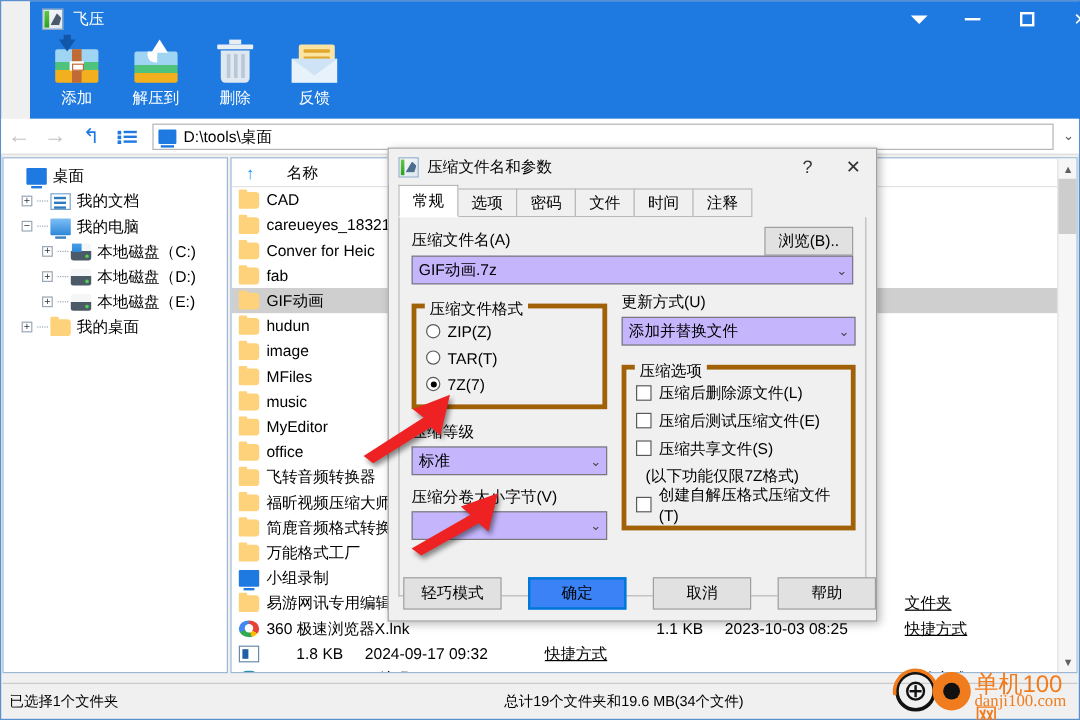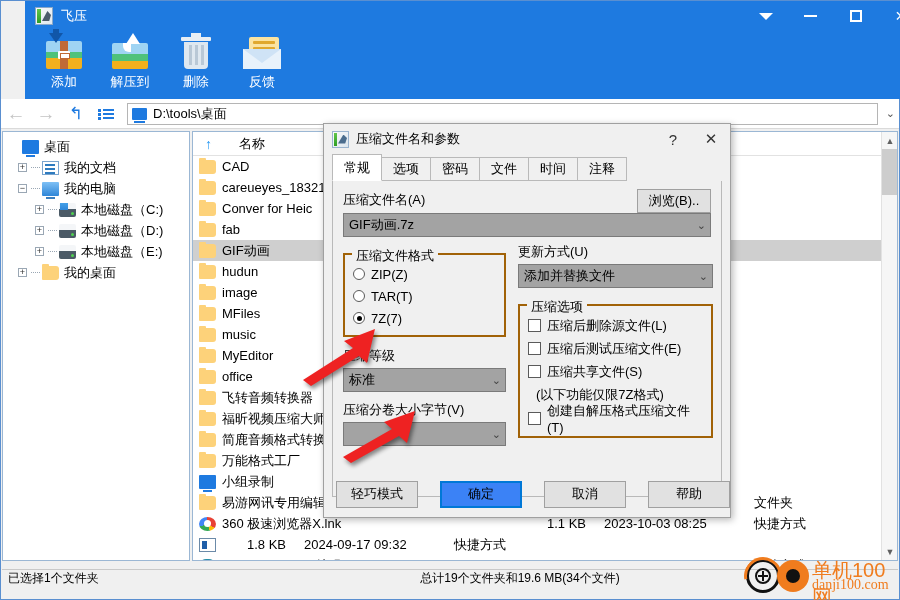--- a/index.html
+++ b/index.html
@@ -110,39 +110,39 @@
   .fhead { height:24px; border-bottom:1px solid #e2e2e2; display:flex; align-items:center;
            font-size:13px; position:relative;}
   .fh-name { padding-left:46px; }
   .sortarrow { position:absolute; left:12px; top:5px; color:#2196f3; font-size:14px; line-height:1;}
   .frow { height:21px; display:flex; align-items:center; font-size:13px; padding-left:6px;}
   .frow.sel { background:#cfcfcf; }
   .fico { width:17px; height:14px; margin-right:6px; flex:none; position:relative;}
   .fname { width:300px; white-space:nowrap; overflow:hidden;}
   .fsize { width:72px; text-align:right; padding-right:8px;}
   .fdate { width:150px; padding-left:10px;}
-  .ftype { width:120px; padding-left:10px;}
+  .ftype { width:120px; padding-left:10px;text-decoration:underline;}
   .ic-chrome{ border-radius:50%;
      background:conic-gradient(#e84135 0 33%,#fbbc05 33% 45%,#34a853 45% 70%,#4285f4 70% 100%);}
   .ic-chrome:after{content:"";position:absolute;left:5px;top:3px;width:7px;height:7px;background:#fff;border-radius:50%;}
   .ic-ach { background:#fff; border:1px solid #6b8aa8;}
   .ic-ach:after{content:"";position:absolute;left:2px;top:2px;width:5px;height:8px;background:#1f5fa8;}
   .ic-eye { background:#fff; border:1px solid #2a8fa8; border-radius:50%/60%;}
   .ic-eye:after{content:"";position:absolute;left:5px;top:4px;width:6px;height:6px;background:#1c6f86;border-radius:50%;}
   .ic-rec { background:#1e7ae0; border-radius:1px;}
   .ic-rec:after{content:"";position:absolute;left:4px;bottom:-3px;width:9px;height:2px;background:#1e7ae0;}
 
   .vscroll { position:absolute; right:0; top:0; width:16px; height:100%; background:#f6f6f6; border-left:1px solid #e2e2e2;}
   .vsbtn { width:16px; height:17px; display:flex; align-items:center; justify-content:center;
            color:#606060; font-size:9px;}
   .vsthumb { position:absolute; left:0; top:17px; width:16px; height:46px; background:#cdcdcd;}
 
   
   .status { position:absolute; left:1px; top:568px; width:896px; height:24px;
-            background:#f0f0f0; border-top:1px solid #c9c9c9; display:flex; align-items:flex-start;}
+            background:#f0f0f0; border-top:1px solid #c9c9c9; display:flex; align-items:flex-end;}
   .st-left { width:300px; padding-left:6px; font-size:12px; }
   .st-mid { flex:1; text-align:center; font-size:12px; }
 
   
   .wm { position:absolute; right:5px; bottom:2px; width:150px; height:44px; }
   .wm-ring { position:absolute; left:2px; top:6px; width:34px; height:34px; border-radius:50%;
              border:3px solid #111; }
   .wm-arc { position:absolute; left:0px; top:4px; width:38px; height:38px; border-radius:50%;
             border:3px solid #f07c1e; border-right-color:transparent; border-bottom-color:transparent;
             transform:rotate(35deg);}
@@ -174,29 +174,29 @@
 
   .tabs { display:flex; padding-left:8px; height:27px; align-items:flex-end;}
   .tab { height:24px; padding:0 11px; border:1px solid #b9b9b9; background:#f0f0f0;
          display:flex; align-items:center; font-size:13px; margin-right:-1px; }
   .tab.active { background:#fff; height:27px; border-bottom:1px solid #fff; position:relative; z-index:2;}
   .tabpanel { margin:0 8px 0 8px; height:316px; background:#f0f0f0; border:1px solid #b9b9b9;
               border-top:none; position:relative; padding:10px 10px 0 10px;}
   .lbl { font-size:13px; }
   .browse { position:absolute; right:10px; top:8px; width:74px; height:24px; background:#e1e1e1;
             border:1px solid #a0a0a0; font-size:13px; display:flex; align-items:center; justify-content:center;}
-  .combo { height:24px; background:#a3a3a3; border:1px solid #7a7a7a; display:flex; align-items:center;
+  .combo { height:24px; background:#c4b5fd; border:1px solid #7a7a7a; display:flex; align-items:center;
            padding:0 4px 0 5px; font-size:13px; position:relative;}
   .combo .cv { flex:1; white-space:nowrap; overflow:hidden;}
   .combo .cdn { color:#444; font-size:11px; padding-left:6px;}
   .fname-combo { margin-top:4px; width:100%; }
 
   .col-l { position:absolute; left:10px; top:72px; width:163px;}
   .col-r { position:absolute; left:185px; top:62px; width:195px;}
-  .gbox { border:2px solid #a16207; padding:8px 8px 6px 8px; position:relative; }
+  .gbox { border:4px solid #a16207; padding:8px 8px 6px 8px; position:relative; }
   .gtitle { position:absolute; top:-8px; left:7px; background:#f0f0f0; padding:0 4px; font-size:13px;}
   .radio-row { display:flex; align-items:center; height:22px; font-size:13px;}
   .radio { width:12px; height:12px; border:1px solid #5a5a5a; border-radius:50%; margin-right:6px;
            background:#fff; position:relative; flex:none;}
   .radio.on:after{content:"";position:absolute;left:2.5px;top:2.5px;width:5px;height:5px;background:#000;border-radius:50%;}
   .cb-row { display:flex; align-items:center; height:23px; font-size:13px;}
   .cbox { width:13px; height:13px; border:1px solid #5a5a5a; background:#fff; margin-right:6px; flex:none;}
   .note-row { font-size:13px; padding:3px 0 3px 8px;}
 
   .dlg-buttons { position:absolute; left:0; bottom:0; width:406px; height:46px; display:flex;

